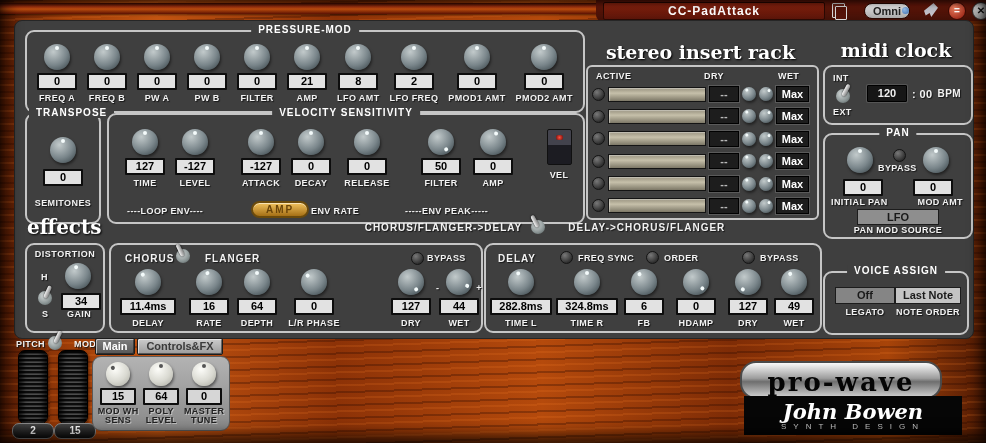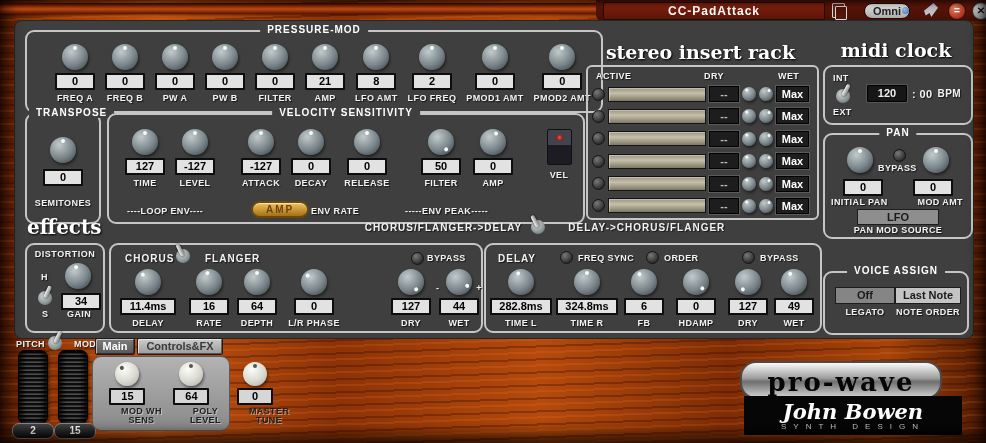--- a/index.html
+++ b/index.html
@@ -62,21 +62,21 @@
     background:repeating-linear-gradient(180deg,#0b0b0b 0 2px,#333 2px 3px,#4c4c4c 3px 4px);
     box-shadow:inset 4px 0 5px rgba(0,0,0,.7),inset -4px 0 5px rgba(0,0,0,.7),1px 2px 3px rgba(0,0,0,.5);}
   .pill{position:absolute;width:40px;height:14px;line-height:14px;border-radius:7px;text-align:center;
     background:linear-gradient(180deg,#454545,#101010);border:1px solid #8a8a8a;color:#fff;font-weight:bold;font-size:10px;}
   .tab{position:absolute;top:338px;height:15px;line-height:15px;text-align:center;font-weight:bold;font-size:11px;
     border:1px solid #1c1c1c;box-shadow:inset 1px 1px 0 rgba(255,255,255,.55),inset -1px -1px 0 rgba(0,0,0,.45);border-radius:2px;}
   .tab-active{background:linear-gradient(180deg,#7d7d7d,#565656);color:#fff;}
   .tab-idle{background:linear-gradient(180deg,#cycyc,#9c9c9c);background:linear-gradient(180deg,#cccccc,#9c9c9c);color:#3a3a3a;}
   .miniknob-panel{position:absolute;left:92px;top:356px;width:136px;height:68px;border-radius:9px;
     background:linear-gradient(180deg,#b3b3b3,#898989);border:1px solid #5a5a5a;display:flex;justify-content:space-evenly;padding-top:5px;}
-  .miniknob-panel .lbl{color:#222;text-shadow:1px 1px 0 rgba(255,255,255,.45);line-height:9px;padding-left:28px;}
+  .miniknob-panel .lbl{color:#222;text-shadow:1px 1px 0 rgba(255,255,255,.45);line-height:9px;}
   .miniknob-panel .val{min-width:30px;background:#d6d6d6;}
   .logo-plate{position:absolute;left:740px;top:361px;width:198px;height:34px;border-radius:16px;border:2px solid #4a4a4a;
     background:linear-gradient(180deg,#fafafa,#9d9d9d 45%,#6e6e6e 55%,#cfcfcf);display:flex;align-items:flex-end;justify-content:center;}
   .logo-plate span{font-family:"DejaVu Serif",serif;font-weight:bold;font-size:26px;color:#050505;letter-spacing:2px;}
   .brand-plate{position:absolute;left:744px;top:396px;width:218px;height:39px;background:#060606;display:flex;flex-direction:column;align-items:center;justify-content:center;}
   .brand-name{font-family:"DejaVu Serif",serif;font-style:italic;font-weight:bold;font-size:21px;color:#fff;line-height:21px;}
   .brand-sub{font-size:8px;letter-spacing:7px;color:#c9c9c9;line-height:9px;}
   .hdr-led-label{display:flex;align-items:center;gap:5px;position:absolute;}
 </style>
 </head>
@@ -91,21 +91,21 @@
     <div class="pages-icon"></div>
     <div class="omni">Omni</div>
     <div class="bluedot"></div>
     <div class="pin-icon"></div>
     <div class="winbtn btn-min">=</div>
     <div class="winbtn btn-close">✕</div>
   </div>
 
   <div class="panel">
 
-    <div class="group" style="left:10px;top:9px;width:556px;height:79px;padding-left:18px;">
+    <div class="group" style="left:10px;top:9px;width:556px;height:79px;">
       <div class="gtitle gt-center">PRESSURE-MOD</div>
       <div style="display:flex;justify-content:space-evenly;padding-top:12px;">
         <div class="kcell">
           <div class="knob k26">
               <div class="ptr"></div>
             </div>
           <div class="val">0</div>
           <div class="lbl">FREQ A</div>
         </div>
         <div class="kcell">

